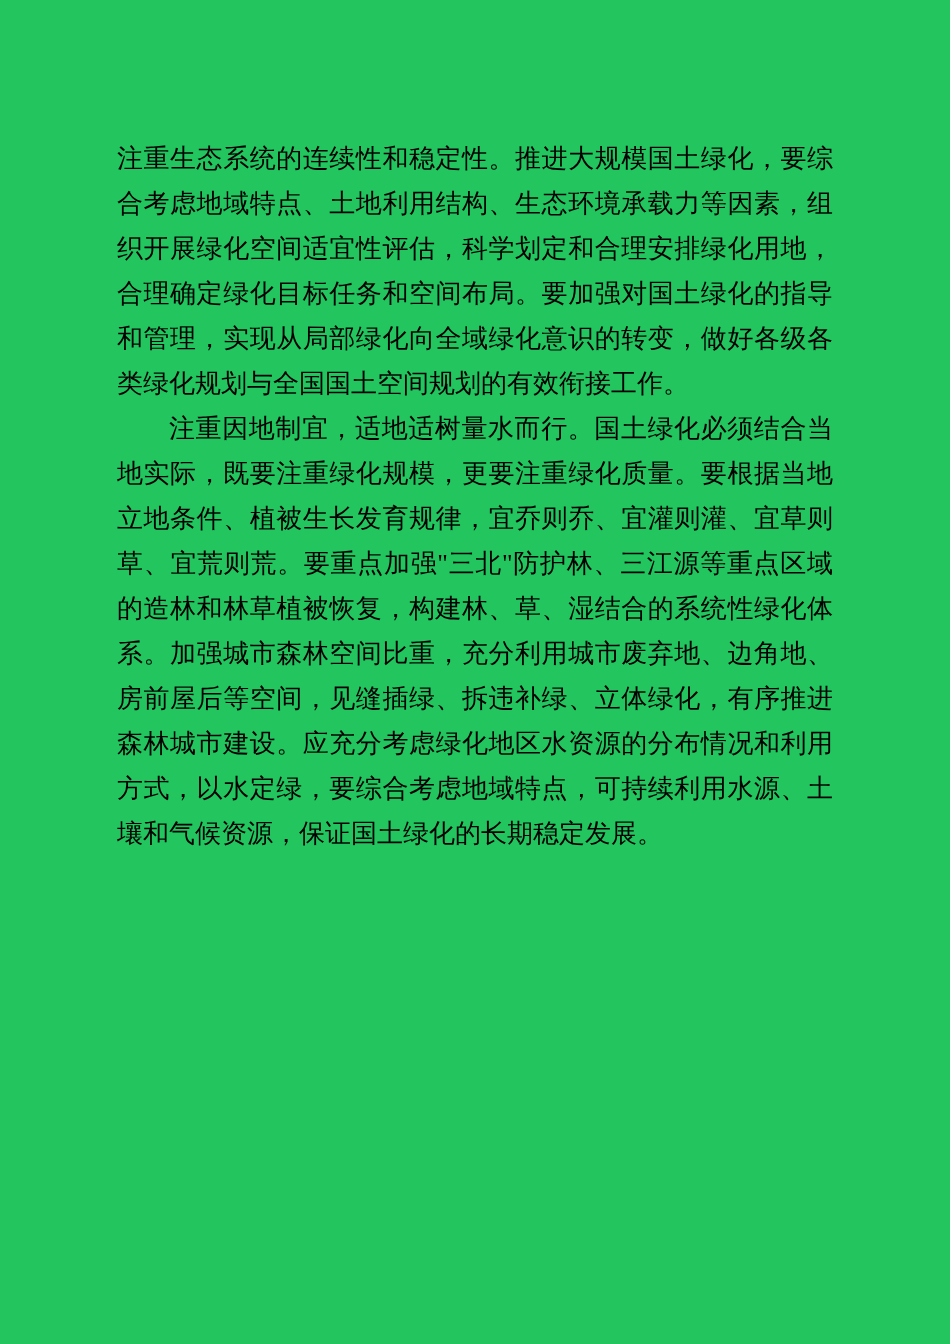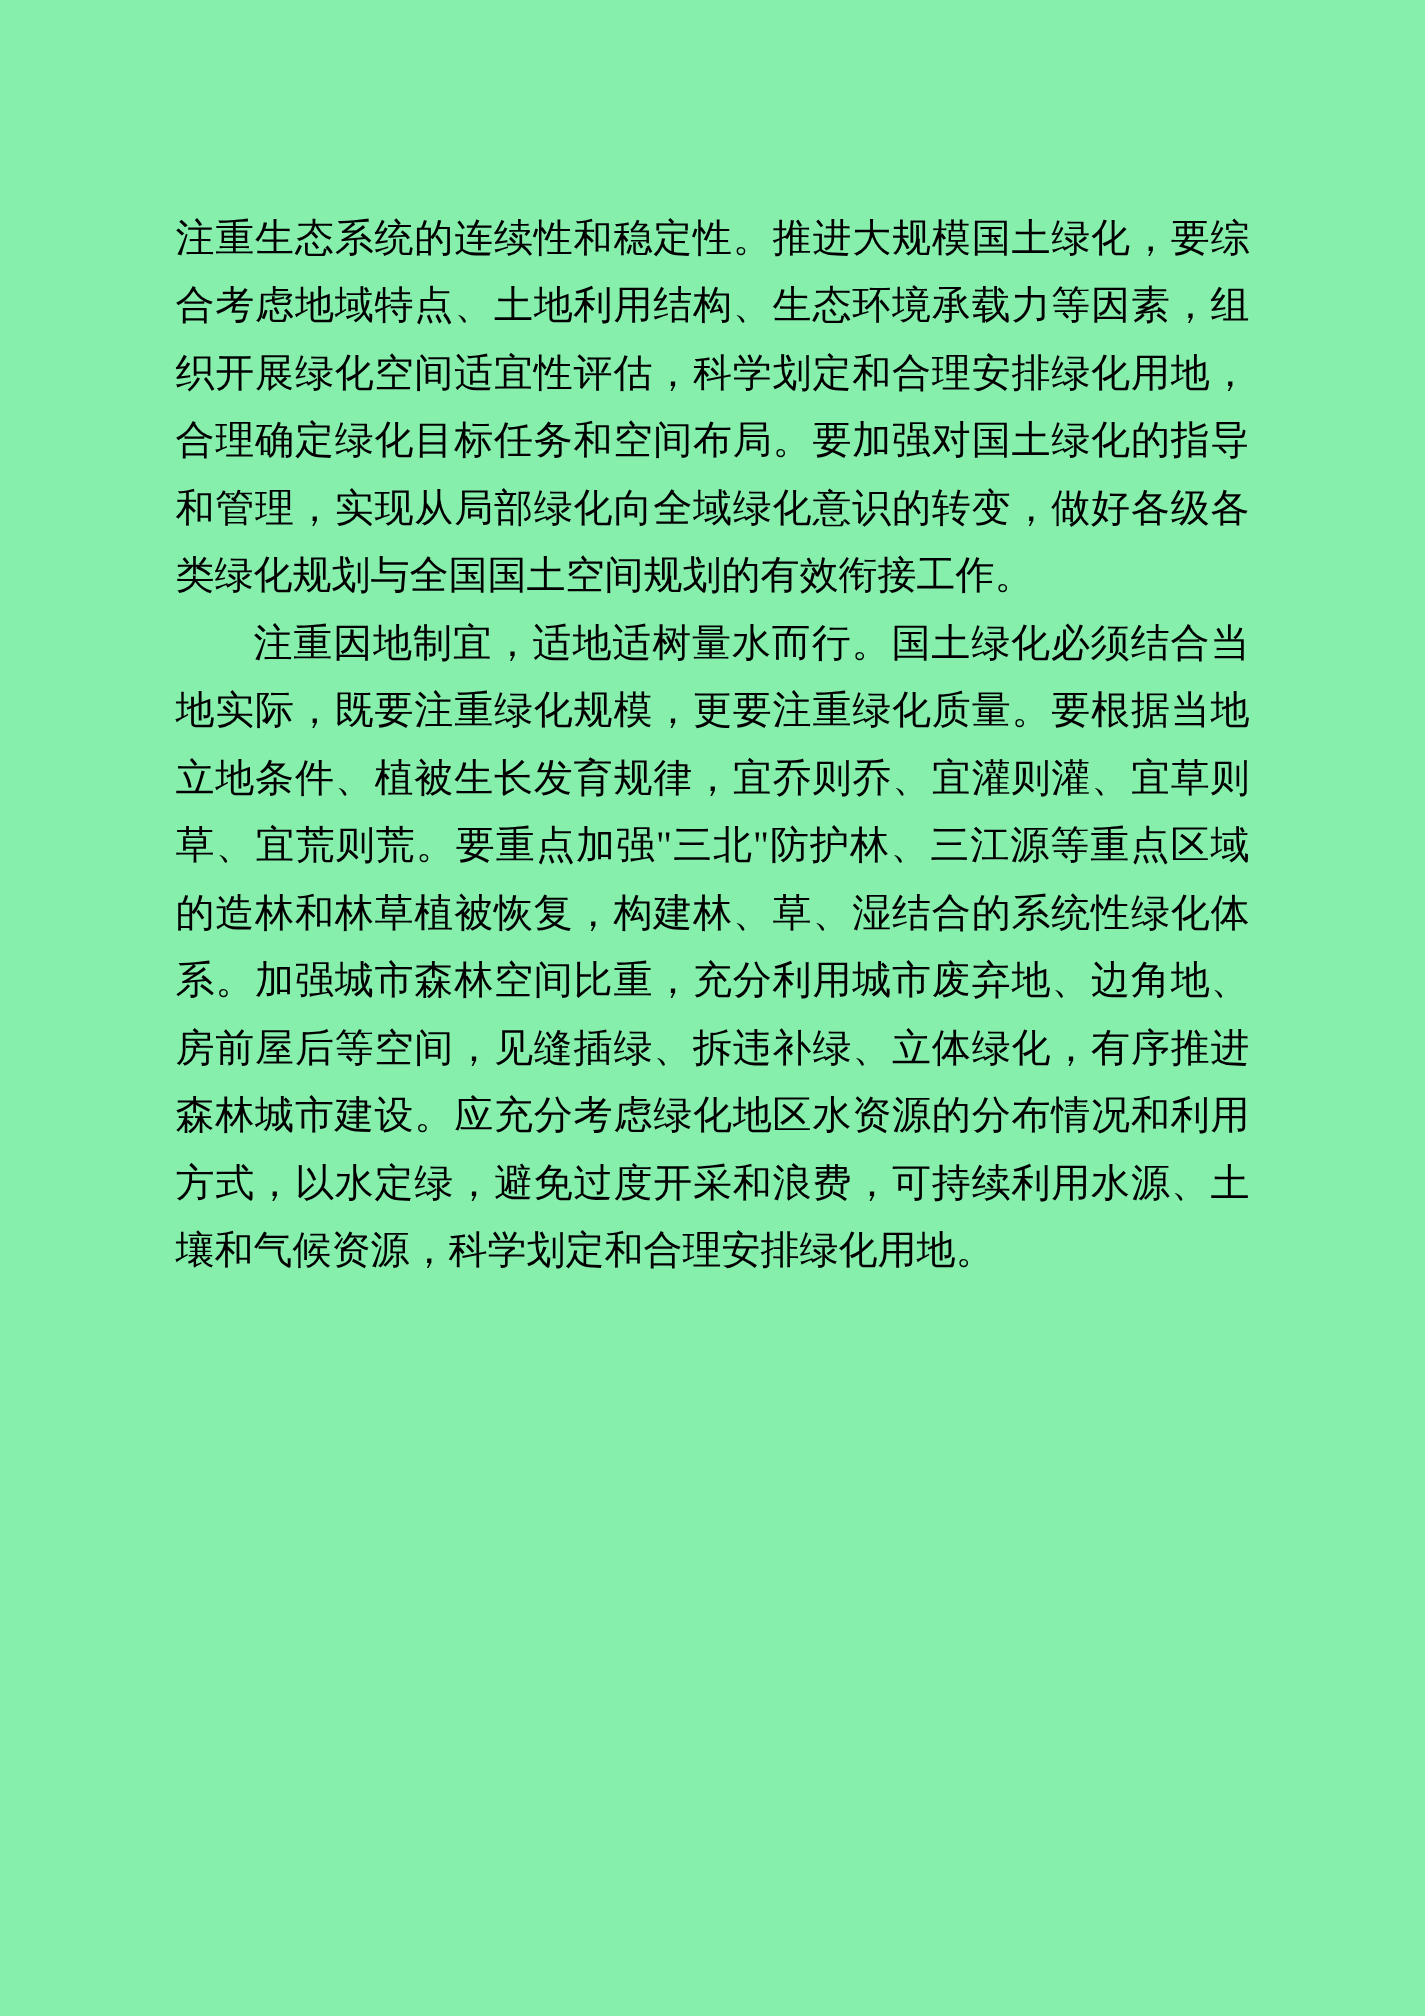--- a/index.html
+++ b/index.html
@@ -44,19 +44,19 @@
     overflow-wrap: break-word;
   }
 
   .doc-body p.para.indent {
     text-indent: 2em; 
   }
 </style>
 </head>
 <body>
 
-<div class="page" style="background: #86efac;">
+<div class="page" style="background: #22c55e;">
   <div class="doc-body" id="doc-body" style="color: rgb(0, 0, 0);">
 
   <p class="para">注重生态系统的连续性和稳定性。推进大规模国土绿化，要综合考虑地域特点、土地利用结构、生态环境承载力等因素，组织开展绿化空间适宜性评估，科学划定和合理安排绿化用地，合理确定绿化目标任务和空间布局。要加强对国土绿化的指导和管理，实现从局部绿化向全域绿化意识的转变，做好各级各类绿化规划与全国国土空间规划的有效衔接工作。</p>
-      <p class="para indent">注重因地制宜，适地适树量水而行。国土绿化必须结合当地实际，既要注重绿化规模，更要注重绿化质量。要根据当地立地条件、植被生长发育规律，宜乔则乔、宜灌则灌、宜草则草、宜荒则荒。要重点加强"三北"防护林、三江源等重点区域的造林和林草植被恢复，构建林、草、湿结合的系统性绿化体系。加强城市森林空间比重，充分利用城市废弃地、边角地、房前屋后等空间，见缝插绿、拆违补绿、立体绿化，有序推进森林城市建设。应充分考虑绿化地区水资源的分布情况和利用方式，以水定绿，避免过度开采和浪费，可持续利用水源、土壤和气候资源，科学划定和合理安排绿化用地。</p>
+      <p class="para indent">注重因地制宜，适地适树量水而行。国土绿化必须结合当地实际，既要注重绿化规模，更要注重绿化质量。要根据当地立地条件、植被生长发育规律，宜乔则乔、宜灌则灌、宜草则草、宜荒则荒。要重点加强"三北"防护林、三江源等重点区域的造林和林草植被恢复，构建林、草、湿结合的系统性绿化体系。加强城市森林空间比重，充分利用城市废弃地、边角地、房前屋后等空间，见缝插绿、拆违补绿、立体绿化，有序推进森林城市建设。应充分考虑绿化地区水资源的分布情况和利用方式，以水定绿，要综合考虑地域特点，可持续利用水源、土壤和气候资源，保证国土绿化的长期稳定发展。</p>
     </div>
 </div>
 
 </body></html>

